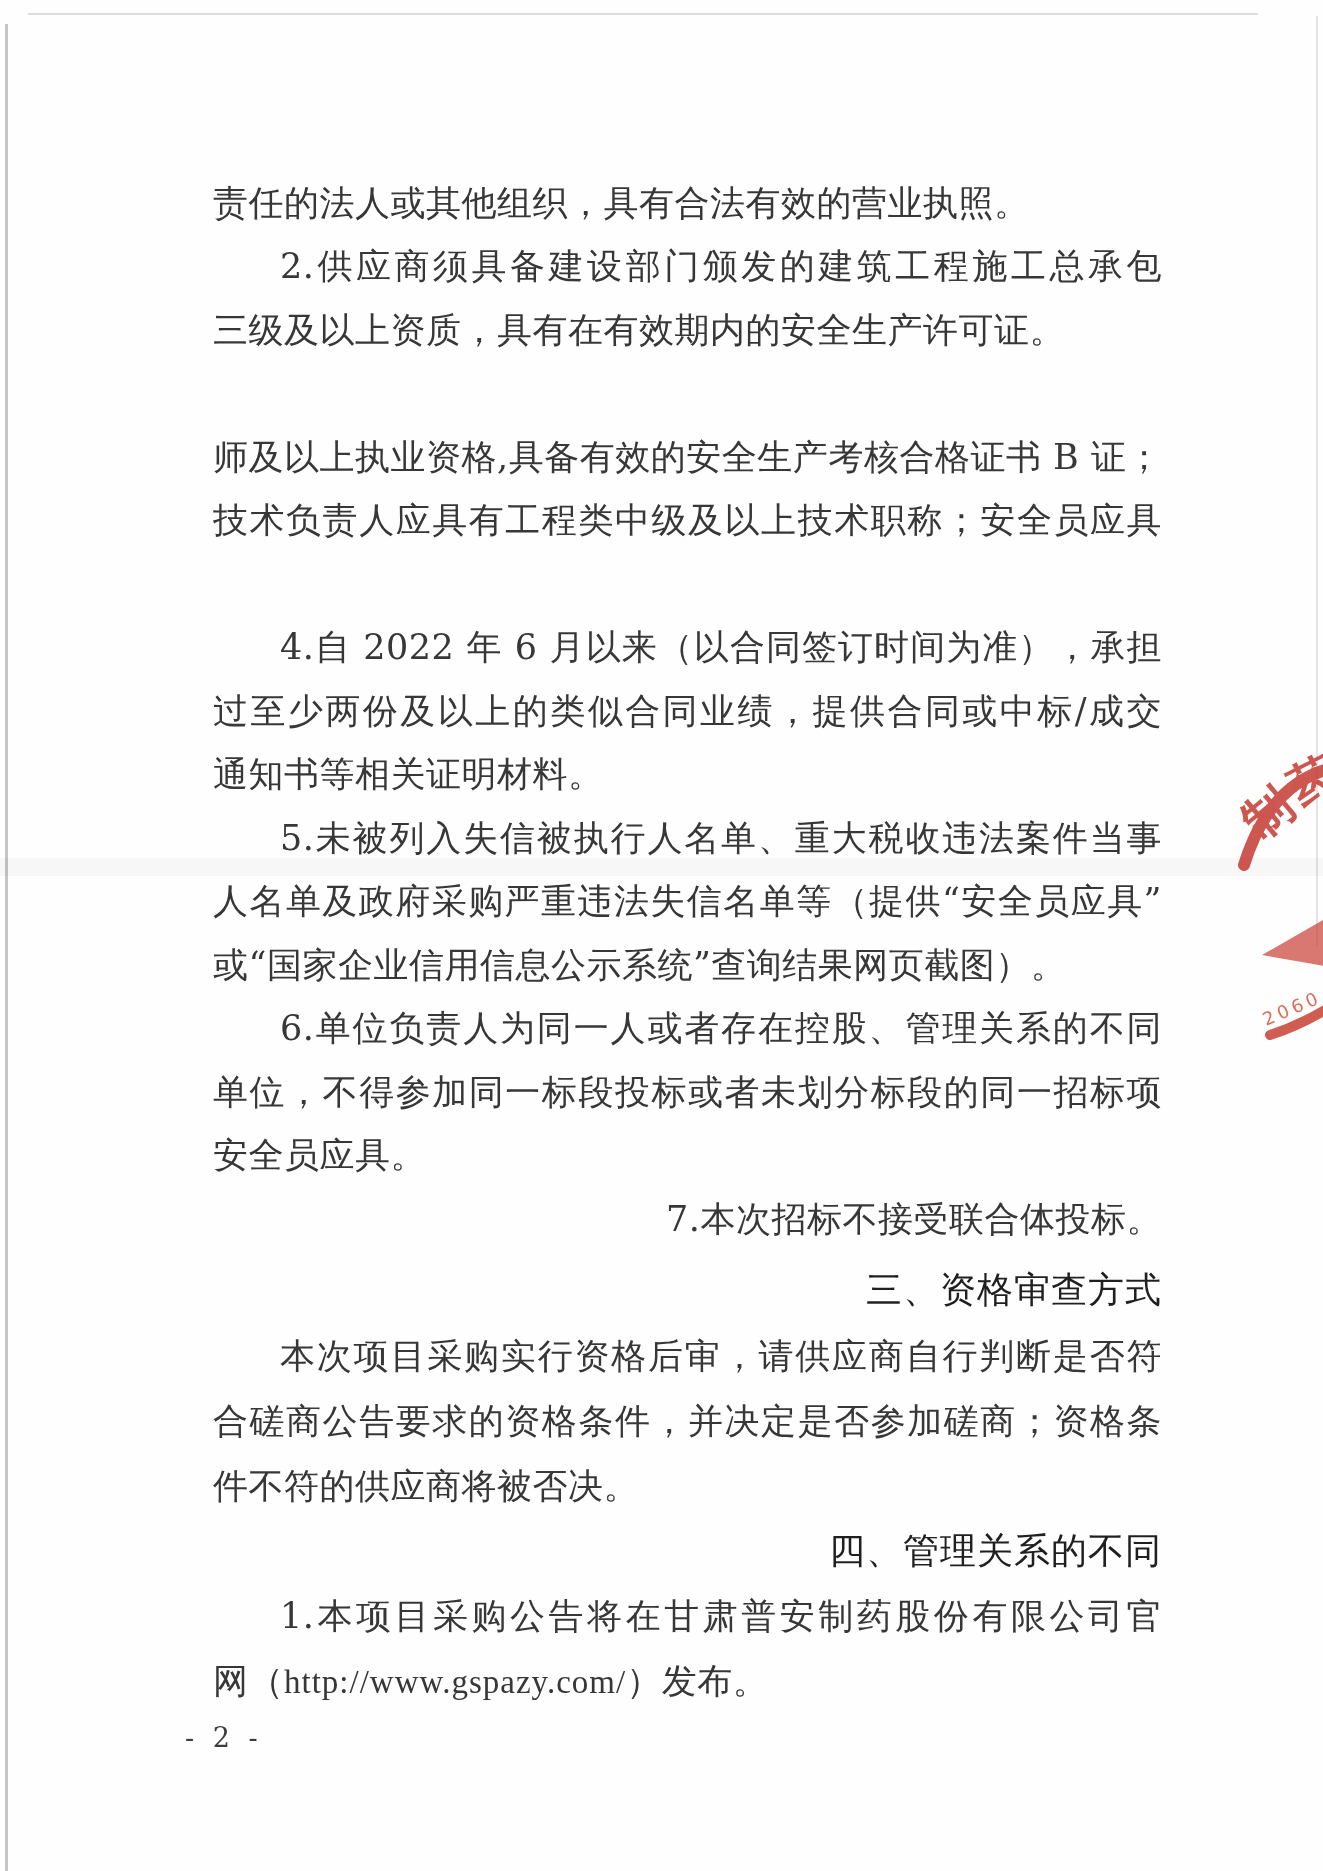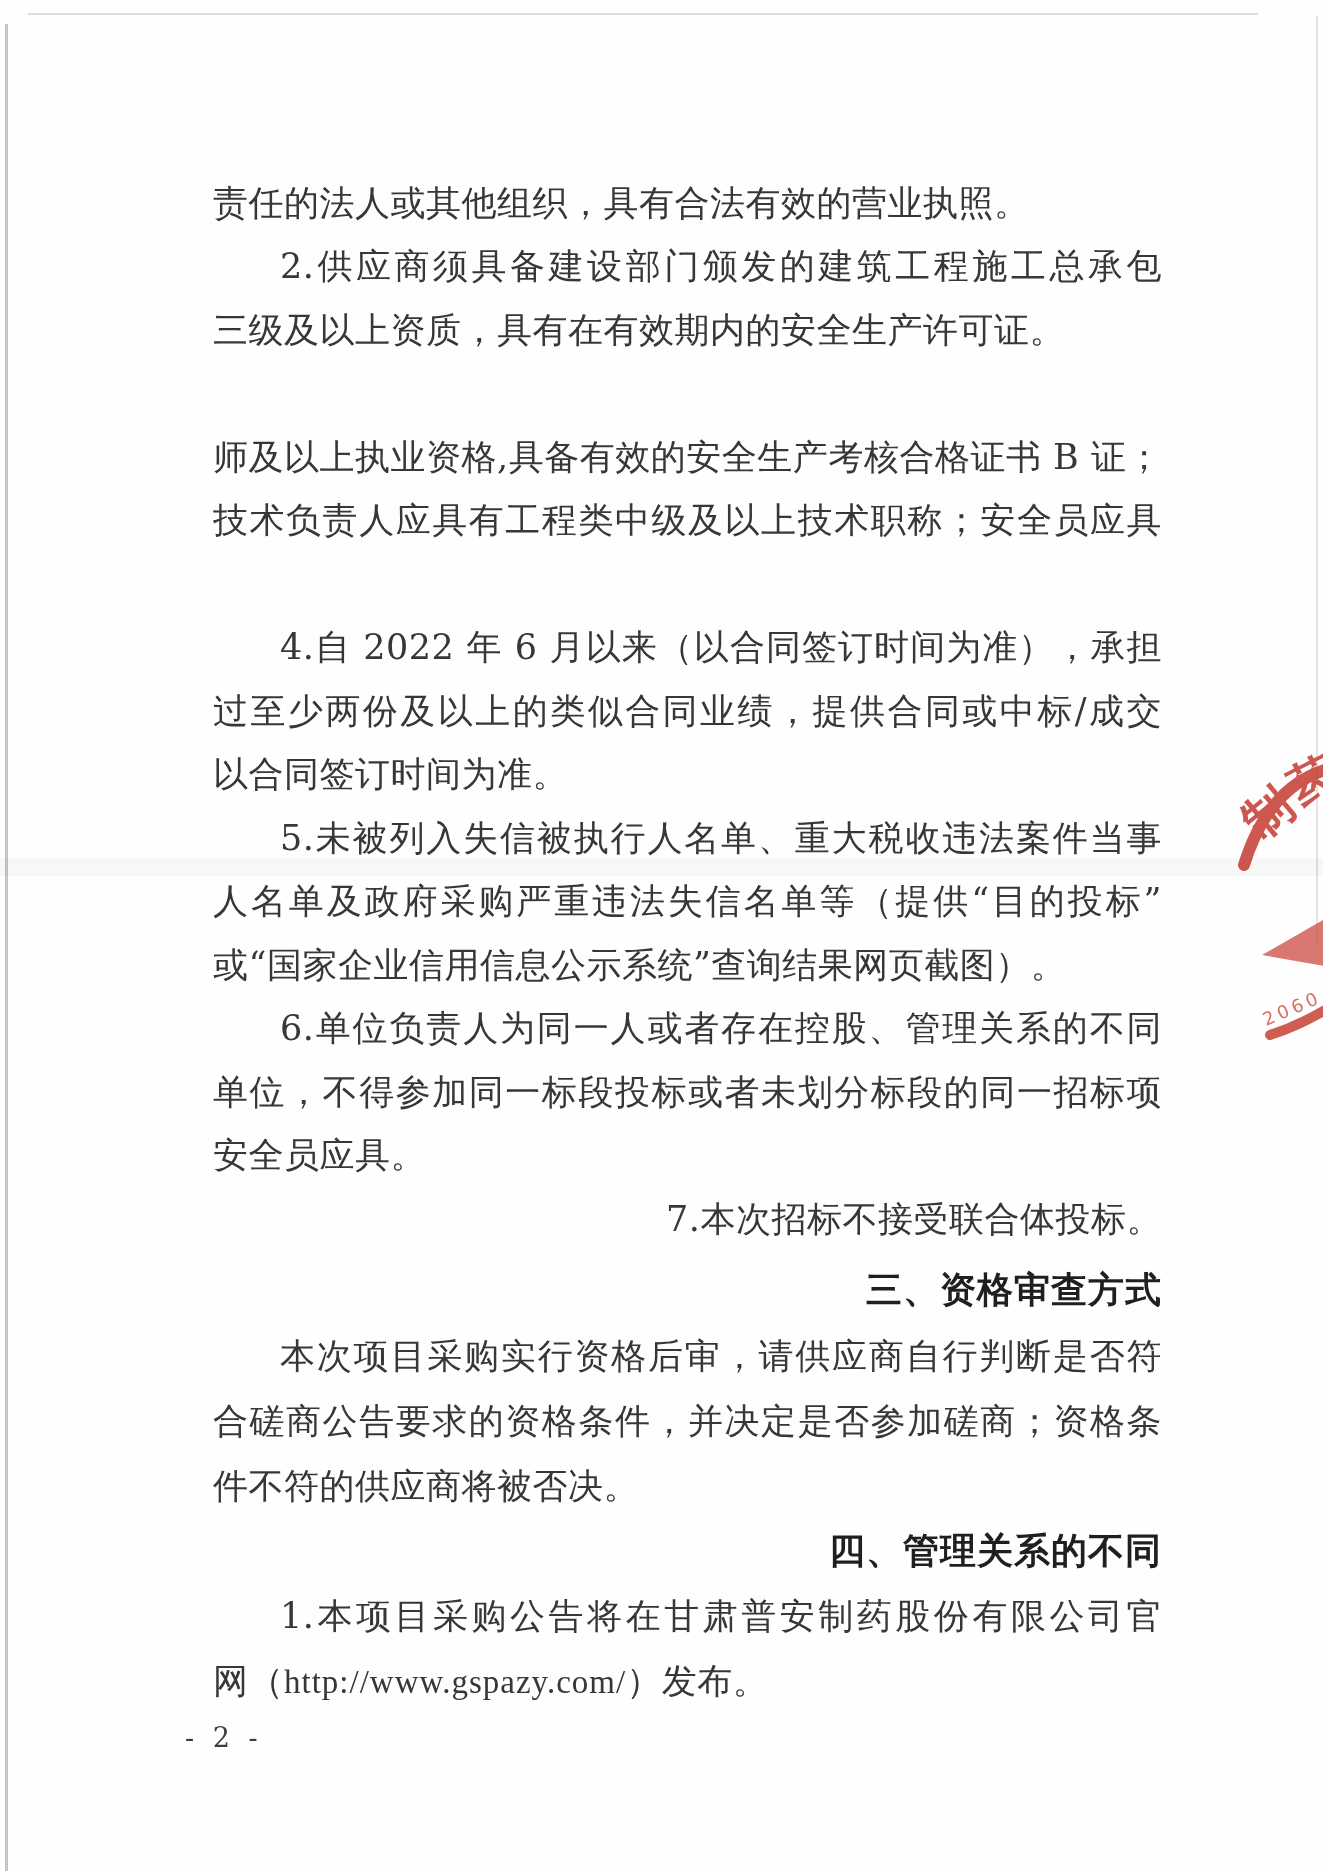--- a/index.html
+++ b/index.html
@@ -22,21 +22,21 @@
     left:213px;width:949px;
     font-size:35px;line-height:46px;
     letter-spacing:0.5px;
     white-space:nowrap;
     color:#373737;
   }
   .line.j{white-space:normal;text-align:justify;text-align-last:justify;text-justify:inter-character;}
   .line.ind{text-indent:67px;text-align:right;}
   .line.hd{
     font-family:"DejaVu Sans","Liberation Sans",sans-serif;
-    font-weight:bold;color:#1f1f1f;font-size:36px;letter-spacing:1px;
+    font-weight:normal;color:#1f1f1f;font-size:36px;letter-spacing:1px;
   }
   .url-text{font-family:Liberation Serif, serif;font-size:33px;letter-spacing:1px;}
   .page-number{
     position:absolute;left:185px;top:1722px;
     font-size:27px;letter-spacing:5px;color:#3c3c3c;
   }
   .stamp-svg{position:absolute;left:1230px;top:640px;width:93px;height:420px;}
 </style>
 </head>
 <body>
@@ -48,23 +48,23 @@
   <div class="edge-right"></div>
   <div class="scan-band"></div>
 
   <div class="line" style="top:180px">责任的法人或其他组织，具有合法有效的营业执照。</div>
   <div class="line ind j" style="top:243px">2.供应商须具备建设部门颁发的建筑工程施工总承包</div>
   <div class="line" style="top:307px">三级及以上资质，具有在有效期内的安全生产许可证。</div>
   <div class="line j" style="top:434px">师及以上执业资格,具备有效的安全生产考核合格证书 B 证；</div>
   <div class="line j" style="top:497px">技术负责人应具有工程类中级及以上技术职称；安全员应具</div>
   <div class="line ind j" style="top:624px">4.自 2022 年 6 月以来（以合同签订时间为准），承担</div>
   <div class="line j" style="top:688px">过至少两份及以上的类似合同业绩，提供合同或中标/成交</div>
-  <div class="line" style="top:751px">以合同签订时间为准。</div>
+  <div class="line" style="top:751px">通知书等相关证明材料。</div>
   <div class="line ind j" style="top:815px">5.未被列入失信被执行人名单、重大税收违法案件当事</div>
-  <div class="line j" style="top:878px">人名单及政府采购严重违法失信名单等（提供“目的投标”</div>
+  <div class="line j" style="top:878px">人名单及政府采购严重违法失信名单等（提供“安全员应具”</div>
   <div class="line" style="top:942px">或“国家企业信用信息公示系统”查询结果网页截图）。</div>
   <div class="line ind j" style="top:1005px">6.单位负责人为同一人或者存在控股、管理关系的不同</div>
   <div class="line j" style="top:1069px">单位，不得参加同一标段投标或者未划分标段的同一招标项</div>
   <div class="line" style="top:1132px">安全员应具。</div>
   <div class="line ind" style="top:1196px">7.本次招标不接受联合体投标。</div>
   <div class="line ind hd" style="top:1267px">三、资格审查方式</div>
   <div class="line ind j" style="top:1333px">本次项目采购实行资格后审，请供应商自行判断是否符</div>
   <div class="line j" style="top:1398px">合磋商公告要求的资格条件，并决定是否参加磋商；资格条</div>
   <div class="line" style="top:1463px">件不符的供应商将被否决。</div>
   <div class="line ind hd" style="top:1528px">四、管理关系的不同</div>

